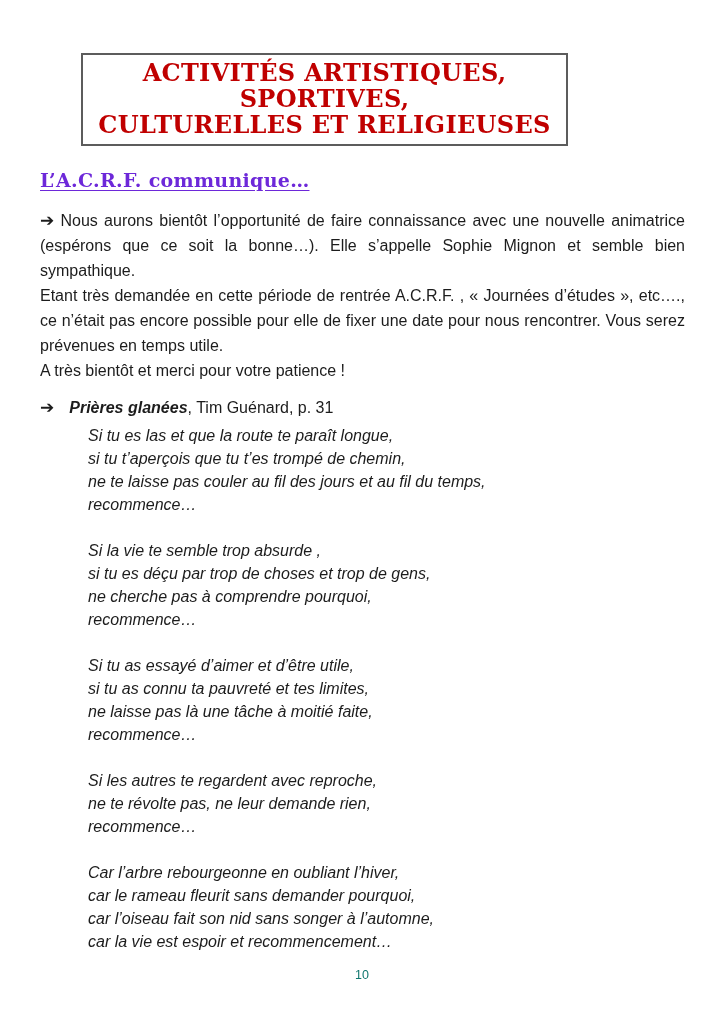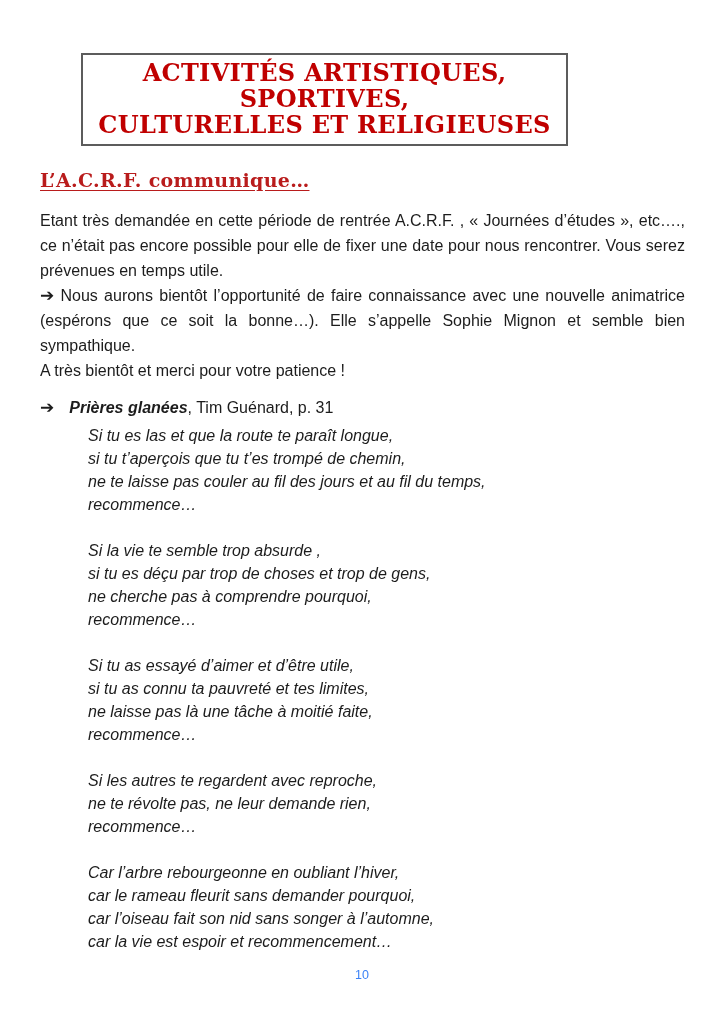--- a/index.html
+++ b/index.html
@@ -26,21 +26,21 @@
     font-size: 24px;
     line-height: 26px;
     color: #c00000;
     letter-spacing: 0.3px;
   }
   .acrf-heading {
     margin-top: 23px;
     font-family: "DejaVu Serif", serif;
     font-weight: bold;
     font-size: 19px;
-    color: #b91c1c;
+    color: #6d28d9;
     text-decoration: underline;
     text-underline-offset: 3px;
     letter-spacing: 0.3px;
   }
   .body-text {
     margin-top: 17px;
     font-size: 16px;
     line-height: 25px;
     text-align: justify;
   }
@@ -74,38 +74,38 @@
   }
   .stanza { margin-bottom: 23px; }
   .stanza:last-child { margin-bottom: 0; }
   .page-number {
     position: absolute;
     bottom: 42px;
     left: 0;
     width: 100%;
     text-align: center;
     font-size: 12.5px;
-    color: #3b82f6;
+    color: #0f766e;
   }
 </style>
 </head>
 <body>
 
 <div class="page">
 
   <div class="title-box">
     <div>ACTIVITÉS ARTISTIQUES, SPORTIVES,</div>
     <div>CULTURELLES ET RELIGIEUSES</div>
   </div>
 
   <div class="acrf-heading">L’A.C.R.F. communique…</div>
 
   <div class="body-text">
+    <p><span class="arrow">➔</span> <span>Nous aurons bientôt l’opportunité de faire connaissance avec une nouvelle animatrice (espérons que ce soit la bonne…). Elle s’appelle Sophie Mignon et semble bien sympathique.</span></p>
     <p>Etant très demandée en cette période de rentrée  A.C.R.F. , « Journées d’études », etc…., ce n’était pas encore possible pour elle de fixer une date pour nous rencontrer. Vous serez prévenues en temps utile.</p>
-    <p><span class="arrow">➔</span> <span>Nous aurons bientôt l’opportunité de faire connaissance avec une nouvelle animatrice (espérons que ce soit la bonne…). Elle s’appelle Sophie Mignon et semble bien sympathique.</span></p>
     <p>A très bientôt et merci pour votre patience !</p>
   </div>
 
   <div class="ref-line">
     <span class="arrow">➔</span>
       <span><span class="ref-title">Prières glanées</span><span>, Tim Guénard, p. 31</span></span>
   </div>
 
   <div class="poem">
 

